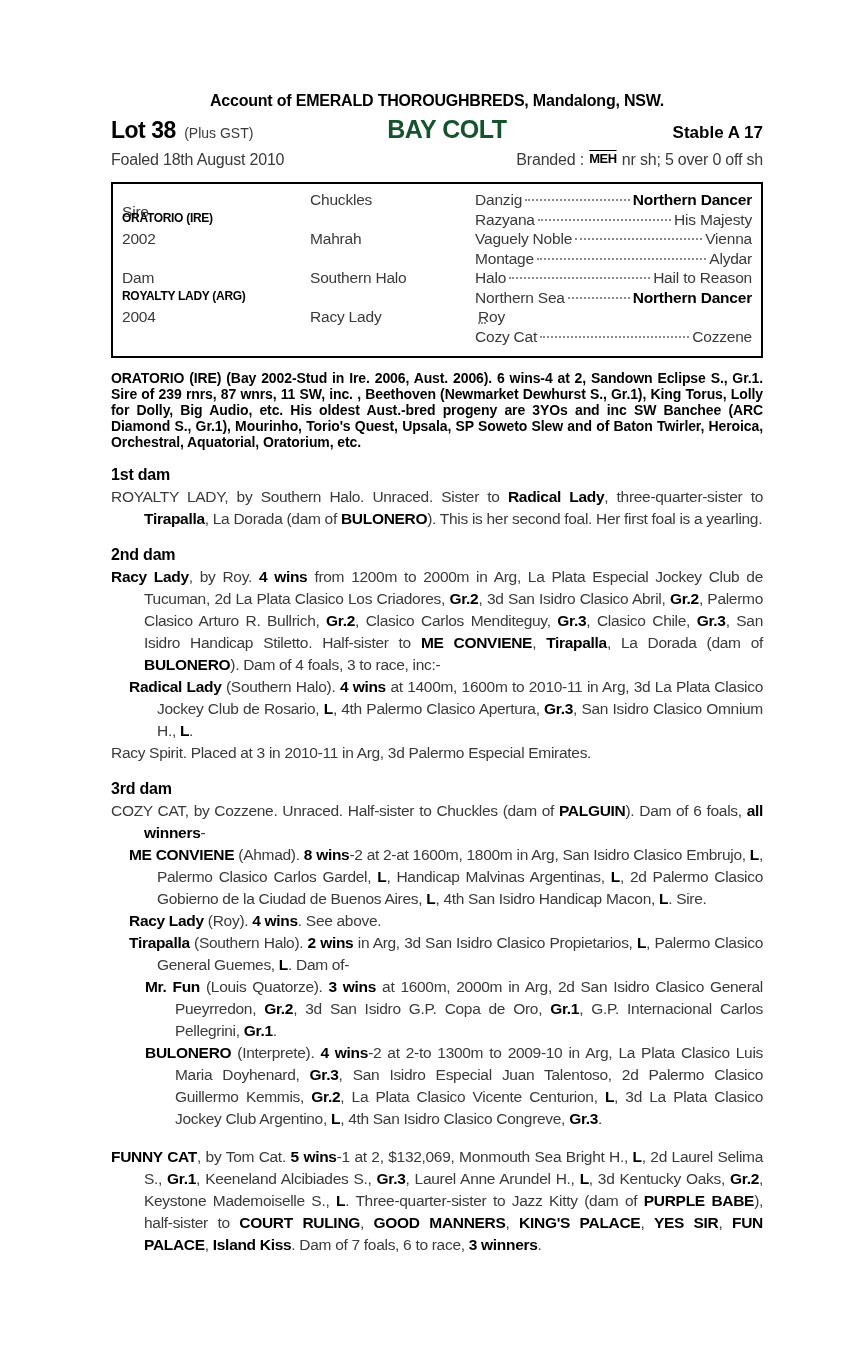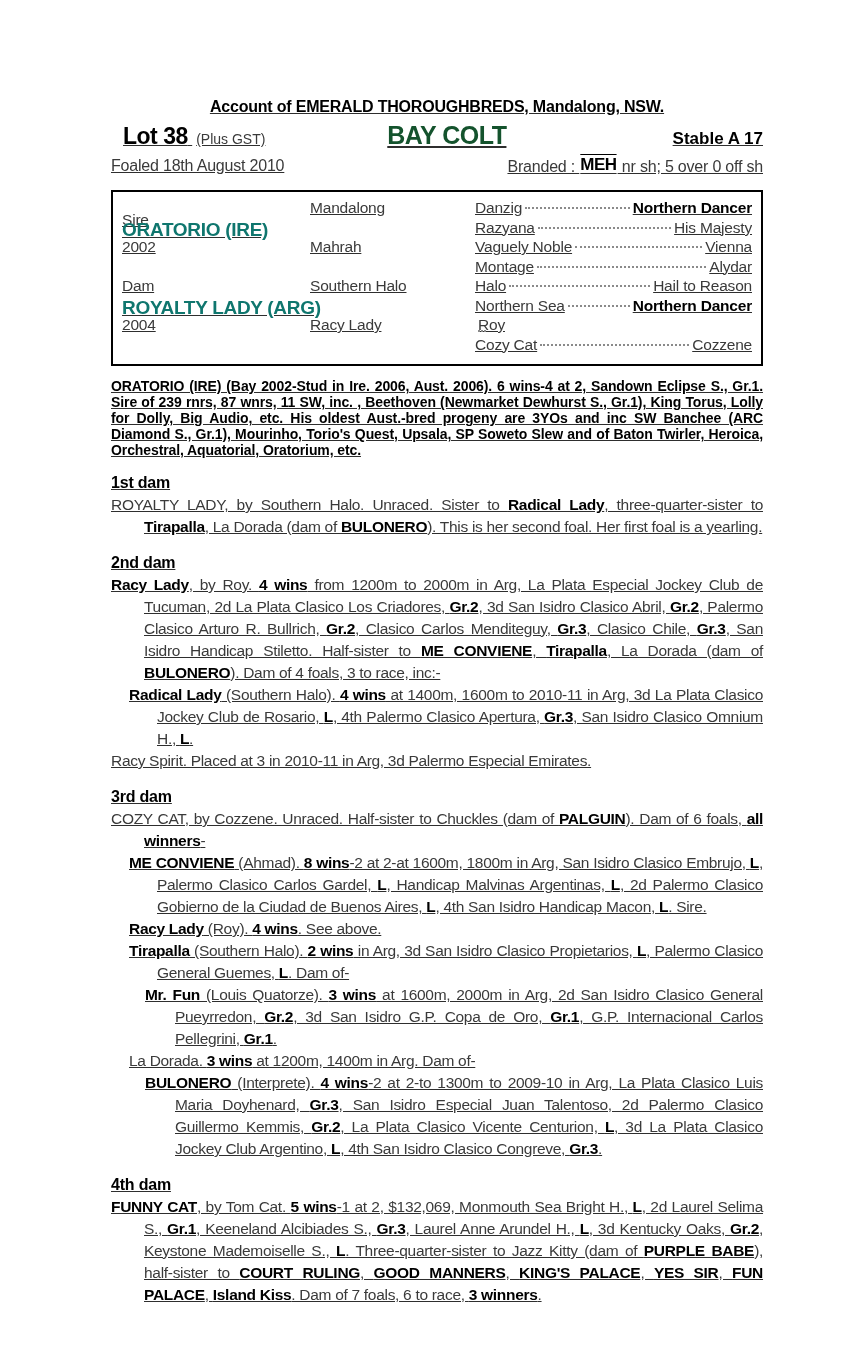--- a/index.html
+++ b/index.html
@@ -2,48 +2,48 @@
 <html><head>
 <meta charset="utf-8">
 <style>
   html,body { margin:0; padding:0; }
   body {
     width:860px; height:1356px; overflow:hidden;
     background:#ffffff;
     font-family:"Liberation Sans","DejaVu Sans",sans-serif;
     color:#2e2e2e;
   }
-  .page { position:absolute; left:111px; top:98px; width:652px;text-decoration:underline; }
+  .page { position:absolute; left:111px; top:92px; width:652px; }
 
   .b { font-weight:bold; color:#000; }
 
   .account {
     text-align:center; font-weight:bold; color:#000;
     font-size:16px; letter-spacing:-0.2px; margin-bottom:5px;
   }
   .lot-row { display:flex; align-items:baseline; margin-bottom:7px; }
   .lot-left { flex:1.1; white-space:nowrap; }
-  .lot { font-size:23px; font-weight:bold; color:#000; letter-spacing:-0.5px;margin-left:12px; }
+  .lot { font-size:23px; font-weight:bold; color:#000; letter-spacing:-0.5px; }
   .gst { font-size:14px; margin-left:4px; color:#3a3a3a; }
   .colt-title { flex:1.2; text-align:center; font-size:25px; font-weight:bold; color:#14532d; letter-spacing:-0.5px; }
   .stable { flex:1; text-align:right; font-size:17px; font-weight:bold; color:#000; }
   .foaled-row { display:flex; justify-content:space-between; font-size:16px; color:#3a3a3a; margin-bottom:13px; letter-spacing:-0.2px; }
   .brand-mark {
-    font-size:17px; font-weight:bold; color:#000;
+    font-size:13px; font-weight:bold; color:#000;
     text-decoration:overline; letter-spacing:-0.5px;
     position:relative; top:-2px; padding:0 1px;
   }
 
   .ped-table { border:2px solid #000; padding:7px 9px 9px 9px; margin-bottom:10px; }
   .ped-grid {
     display:grid; grid-template-columns:188px 165px 1fr;
     grid-auto-rows:19.5px; font-size:15.5px; letter-spacing:-0.2px; color:#3a3a3a;
   }
   .ped-label, .ped-year, .ped-parent { white-space:nowrap; }
-  .ped-name { font-weight:bold; color:#0f766e; font-size:19px; letter-spacing:-0.3px; white-space:nowrap; }
+  .ped-name { font-weight:bold; color:#000000; font-size:12px; letter-spacing:-0.3px; white-space:nowrap; }
   .g3 { display:flex; align-items:baseline; white-space:nowrap; overflow:hidden; }
   .g3 .dots { flex:1; margin:0 3px; border-bottom:2px dotted #8a8a8a; transform:translateY(-4px); min-width:8px; }
 
   .sire-para {
     font-weight:bold; color:#000; font-size:14px; line-height:16px;
     text-align:justify; letter-spacing:-0.1px; margin:12px 0 0 0;
   }
 
   .section { margin-top:16px; }
   .heading { font-weight:bold; color:#000; font-size:16px; margin-bottom:2px; letter-spacing:-0.2px; }
@@ -74,21 +74,21 @@
   </div>
 
   <div class="ped-table">
     <div class="ped-grid">
         <div class="ped-label" style="grid-area: 1 / 1; margin-top: 12px;">Sire</div>
         <div class="ped-name" style="grid-area: 2 / 1;">ORATORIO (IRE)</div>
         <div class="ped-year" style="grid-area: 3 / 1;">2002</div>
         <div class="ped-label" style="grid-area: 5 / 1;">Dam</div>
         <div class="ped-name" style="grid-area: 6 / 1;">ROYALTY LADY (ARG)</div>
         <div class="ped-year" style="grid-area: 7 / 1;">2004</div>
-        <div class="ped-parent" style="grid-area: 1 / 2;">Mandalong</div>
+        <div class="ped-parent" style="grid-area: 1 / 2;">Chuckles</div>
         <div class="ped-parent" style="grid-area: 3 / 2;">Mahrah</div>
         <div class="ped-parent" style="grid-area: 5 / 2;">Southern Halo</div>
         <div class="ped-parent" style="grid-area: 7 / 2;">Racy Lady</div>
         <div class="g3" style="grid-area: 1 / 3;">
           <span>Danzig</span>
           <span class="dots"></span>
           <span class="b">Northern Dancer</span>
         </div>
         <div class="g3" style="grid-area: 2 / 3;">
           <span>Razyana</span>
@@ -141,22 +141,20 @@
         <div class="para prog1"><span class="b">Radical Lady</span><span> (Southern Halo). </span><span class="b">4 wins</span><span> at 1400m, 1600m to 2010-11 in Arg, 3d La Plata Clasico Jockey Club de Rosario, </span><span class="b">L</span><span>, 4th Palermo Clasico Apertura, </span><span class="b">Gr.3</span><span>, San Isidro Clasico Omnium H., </span><span class="b">L</span><span>.</span></div>
         <div class="para dam"><span>Racy Spirit. Placed at 3 in 2010-11 in Arg, 3d Palermo Especial Emirates.</span></div>
       </div>
       <div class="section">
         <div class="heading">3rd dam</div>
         <div class="para dam"><span>COZY CAT, by Cozzene. Unraced. Half-sister to Chuckles (dam of </span><span class="b">PALGUIN</span><span>). Dam of 6 foals, </span><span class="b">all winners</span><span>-</span></div>
         <div class="para prog1"><span class="b">ME CONVIENE</span><span> (Ahmad). </span><span class="b">8 wins</span><span>-2 at 2-at 1600m, 1800m in Arg, San Isidro Clasico Embrujo, </span><span class="b">L</span><span>, Palermo Clasico Carlos Gardel, </span><span class="b">L</span><span>, Handicap Malvinas Argentinas, </span><span class="b">L</span><span>, 2d Palermo Clasico Gobierno de la Ciudad de Buenos Aires, </span><span class="b">L</span><span>, 4th San Isidro Handicap Macon, </span><span class="b">L</span><span>. Sire.</span></div>
         <div class="para prog1"><span class="b">Racy Lady</span><span> (Roy). </span><span class="b">4 wins</span><span>. See above.</span></div>
         <div class="para prog1"><span class="b">Tirapalla</span><span> (Southern Halo). </span><span class="b">2 wins</span><span> in Arg, 3d San Isidro Clasico Propietarios, </span><span class="b">L</span><span>, Palermo Clasico General Guemes, </span><span class="b">L</span><span>. Dam of-</span></div>
         <div class="para prog2"><span class="b">Mr. Fun</span><span> (Louis Quatorze). </span><span class="b">3 wins</span><span> at 1600m, 2000m in Arg, 2d San Isidro Clasico General Pueyrredon, </span><span class="b">Gr.2</span><span>, 3d San Isidro G.P. Copa de Oro, </span><span class="b">Gr.1</span><span>, G.P. Internacional Carlos Pellegrini, </span><span class="b">Gr.1</span><span>.</span></div>
-        <div class="para prog1"><span>La Dorada. </span><span class="b">3 wins</span><span> at 1200m, 1400m in Arg. Dam of-</span></div>
         <div class="para prog2"><span class="b">BULONERO</span><span> (Interprete). </span><span class="b">4 wins</span><span>-2 at 2-to 1300m to 2009-10 in Arg, La Plata Clasico Luis Maria Doyhenard, </span><span class="b">Gr.3</span><span>, San Isidro Especial Juan Talentoso, 2d Palermo Clasico Guillermo Kemmis, </span><span class="b">Gr.2</span><span>, La Plata Clasico Vicente Centurion, </span><span class="b">L</span><span>, 3d La Plata Clasico Jockey Club Argentino, </span><span class="b">L</span><span>, 4th San Isidro Clasico Congreve, </span><span class="b">Gr.3</span><span>.</span></div>
       </div>
       <div class="section">
-        <div class="heading">4th dam</div>
         <div class="para dam"><span class="b">FUNNY CAT</span><span>, by Tom Cat. </span><span class="b">5 wins</span><span>-1 at 2, $132,069, Monmouth Sea Bright H., </span><span class="b">L</span><span>, 2d Laurel Selima S., </span><span class="b">Gr.1</span><span>, Keeneland Alcibiades S., </span><span class="b">Gr.3</span><span>, Laurel Anne Arundel H., </span><span class="b">L</span><span>, 3d Kentucky Oaks, </span><span class="b">Gr.2</span><span>, Keystone Mademoiselle S., </span><span class="b">L</span><span>. Three-quarter-sister to Jazz Kitty (dam of </span><span class="b">PURPLE BABE</span><span>), half-sister to </span><span class="b">COURT RULING</span><span>, </span><span class="b">GOOD MANNERS</span><span>, </span><span class="b">KING'S PALACE</span><span>, </span><span class="b">YES SIR</span><span>, </span><span class="b">FUN PALACE</span><span>, </span><span class="b">Island Kiss</span><span>. Dam of 7 foals, 6 to race, </span><span class="b">3 winners</span><span>.</span></div>
       </div>
     </div>
 
 </div>
 
 </body></html>

